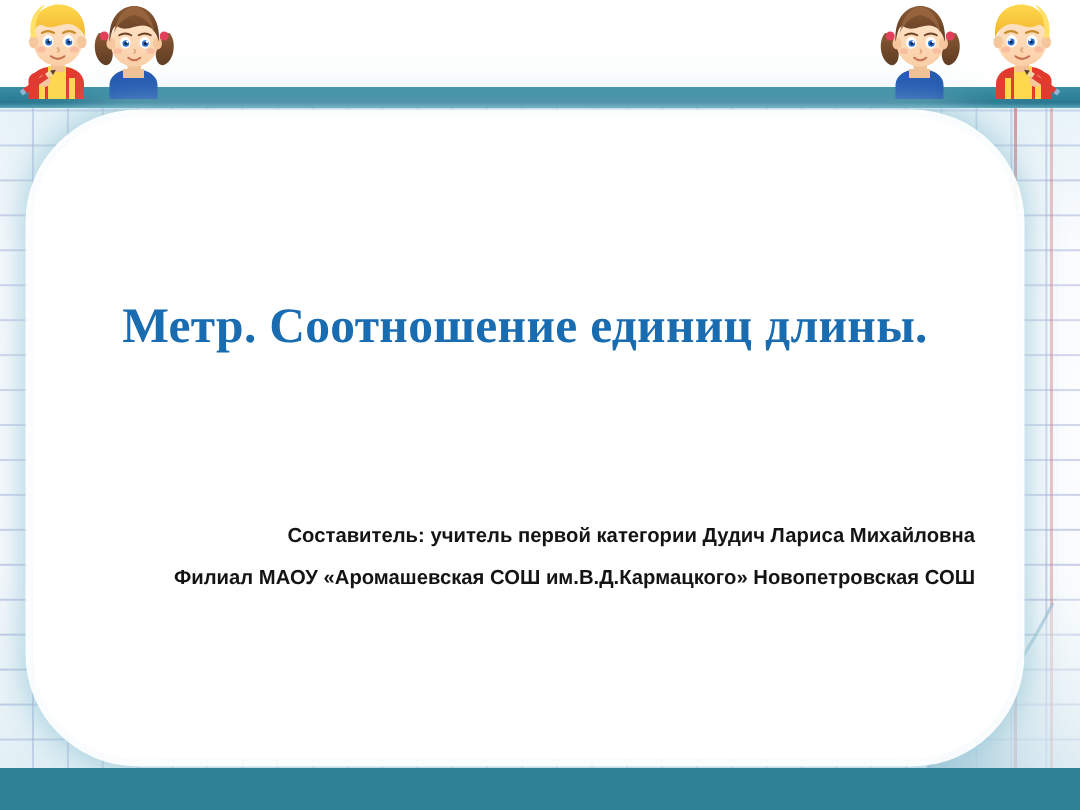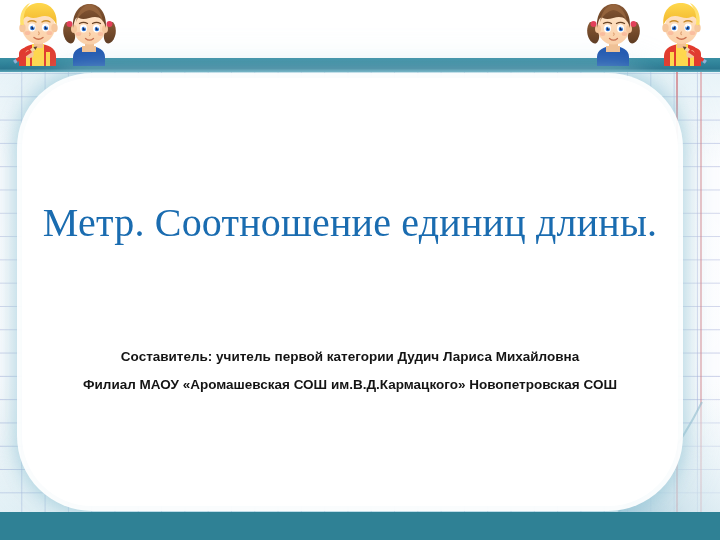--- a/index.html
+++ b/index.html
@@ -103,38 +103,38 @@
       0 0 34px 14px rgba(168,208,222,0.30);
   }
 
   
   .title {
     position: absolute;
     left: 0; top: 122px;
     width: 656px;
     text-align: center;
     font-family: "Liberation Serif", "DejaVu Serif", serif;
-    font-weight: normal;
-    font-size: 40px;
+    font-weight: bold;
+    font-size: 33px;
     line-height: 1.15;
     color: #1a6cb0;
     letter-spacing: 0.2px;
   }
   .byline-block {
     position: absolute;
     left: 28px; top: 268px;
     width: 600px;
     text-align: center;
     color: #141414;
     font-family: "Liberation Sans", sans-serif;
     font-weight: bold;
     font-size: 13.5px;
     line-height: 1.62;
   }
-  .byline-line { margin: 0 0 6px 0; }
+  .byline-line { margin: 0 0 6px 0; text-align: right; }
   .byline-line:last-child { margin-bottom: 14px; }
 
   
   .kid-group {
     position: absolute;
     top: 0;
     height: 66px;
     z-index: 4;
   }
   .kid-group.left  { left: 10px; }

